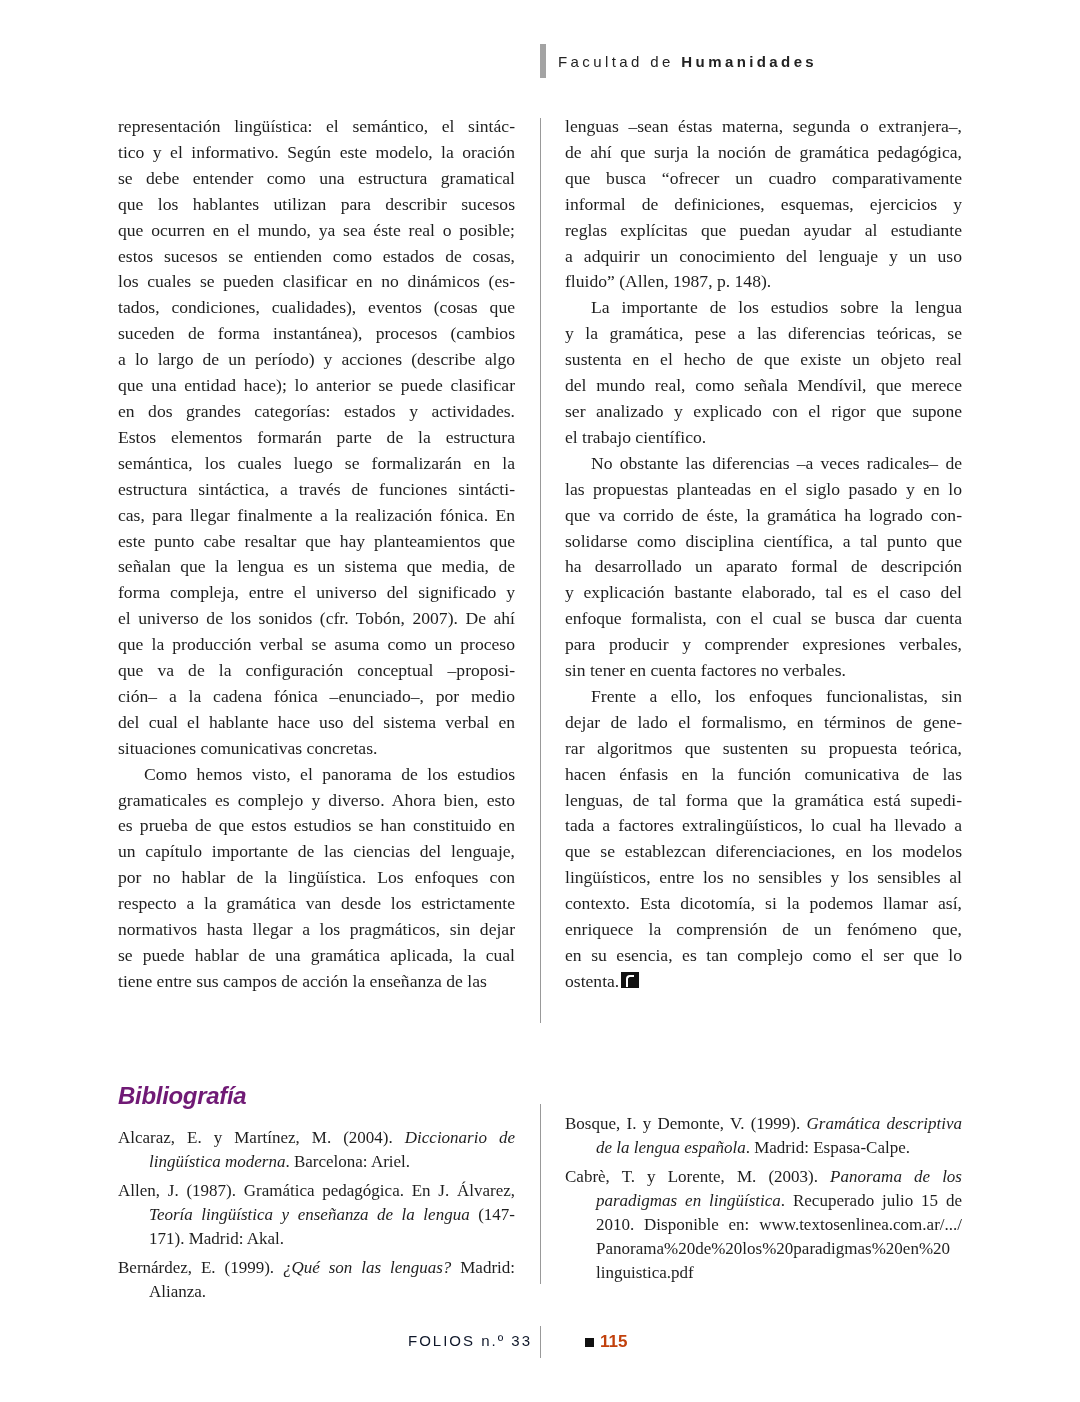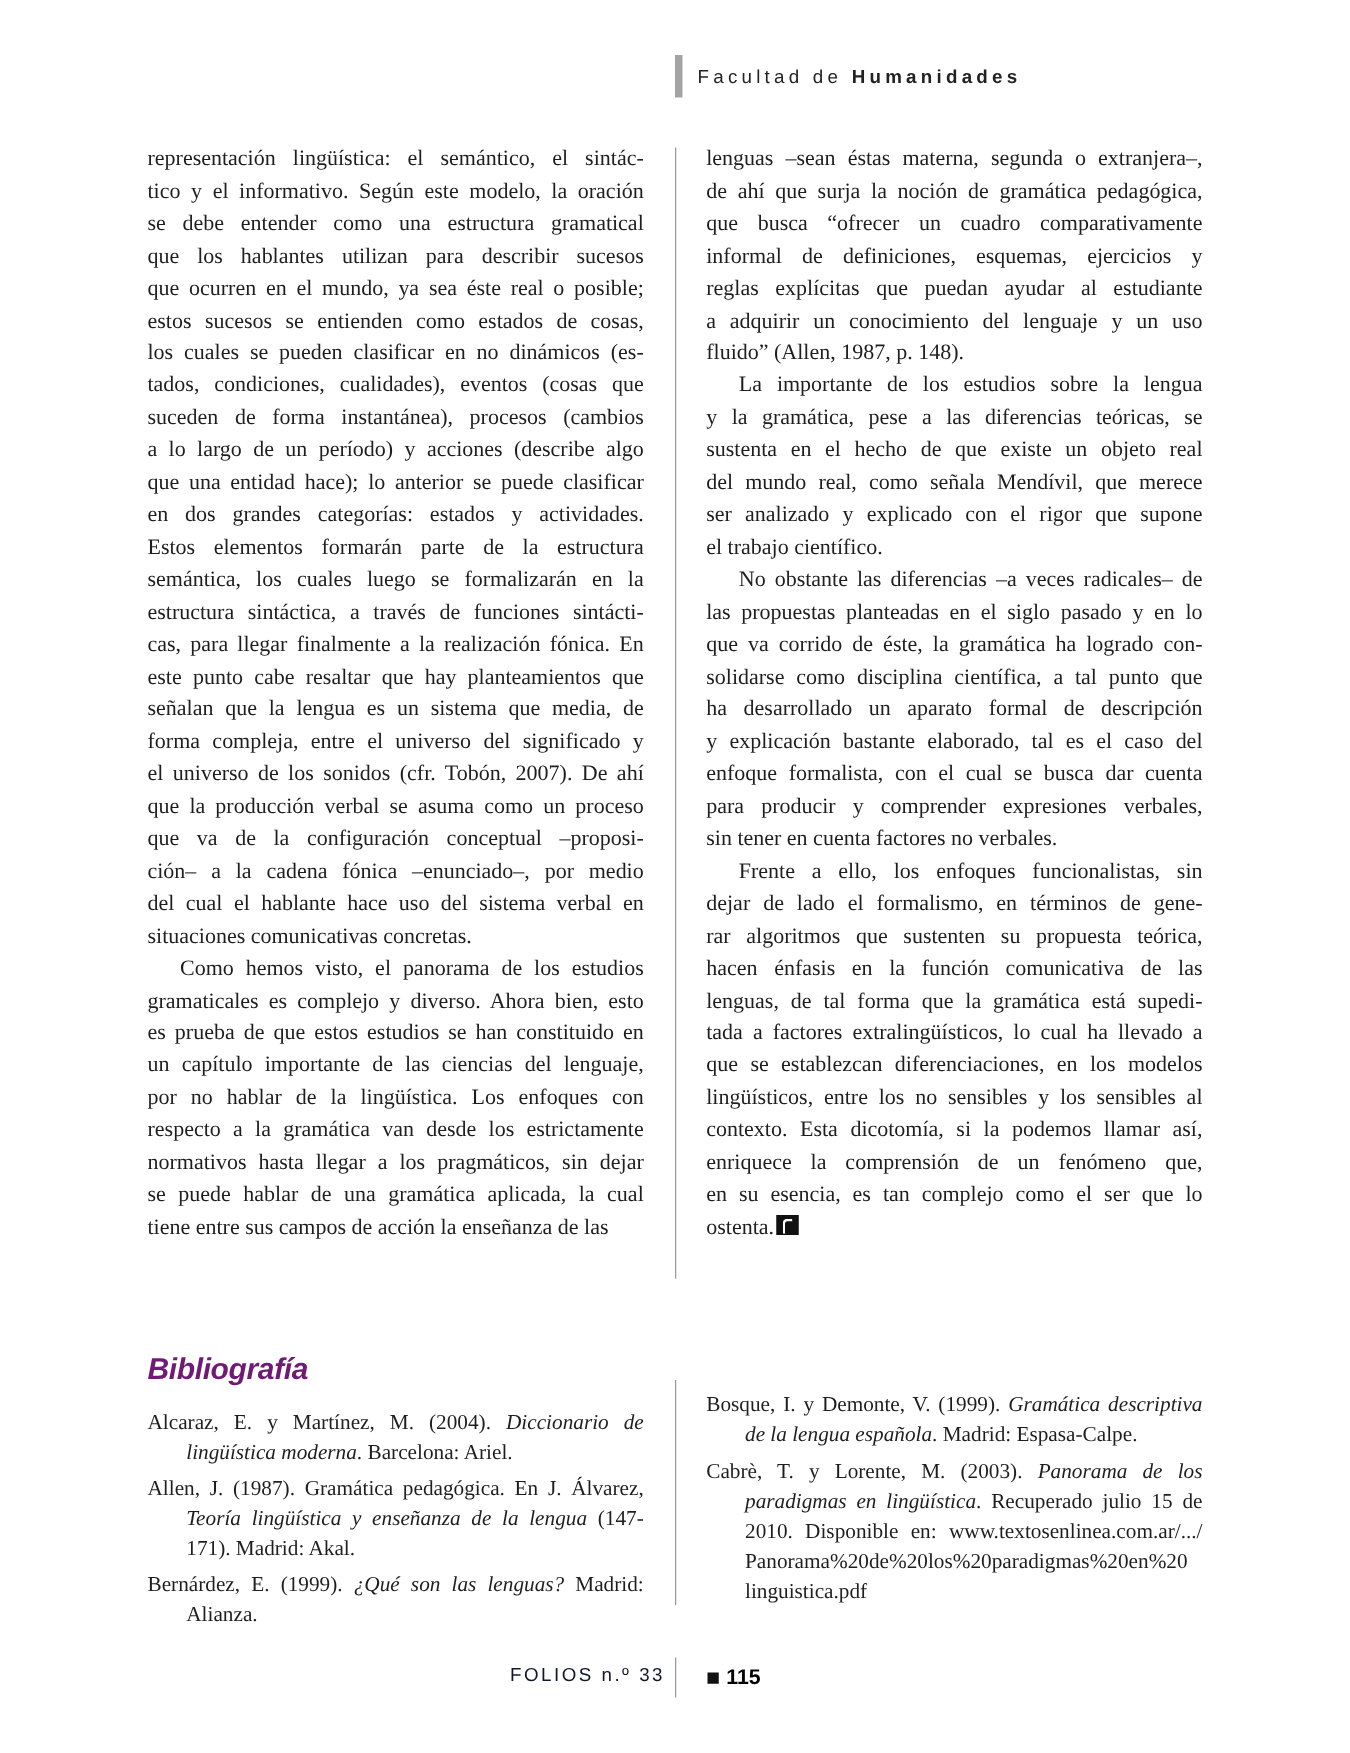--- a/index.html
+++ b/index.html
@@ -16,21 +16,21 @@
   .divider { position:absolute; left:540px; width:1px; background:#999; }
   .end-mark { display:inline-block; width:18px; height:16px; background:#111; vertical-align:-1px; margin-left:2px; position:relative; }
   .end-mark:after { content:""; position:absolute; left:5px; top:3px; width:6px; height:10px; border-left:2px solid #fff; border-top:2px solid #fff; border-radius:4px 0 0 0; }
   .bib-title { position:absolute; left:118px; top:1082px; font-family:"Liberation Sans", sans-serif; font-weight:bold; font-size:24px; color:#701a75; letter-spacing:-0.3px;font-style:italic; }
   .bib { position:absolute; font-family:"Liberation Serif", serif; font-size:17px; line-height:24px; }
   .bib .entry { margin-bottom:5px; padding-left:31px; text-indent:-31px; text-align:justify; }
   .bib i { font-style:italic; }
   #bib-left { left:118px; top:1110px; width:397px;margin-top:16px; }
   #bib-right { left:565px; top:1112px; width:397px; }
   .footer-left { position:absolute; left:408px; top:1332px; font-family:Liberation Sans, sans-serif; font-size:15px; letter-spacing:2px; color:#0f172a; }
-  .footer-right { position:absolute; left:566px; top:1332px; font-family:"Liberation Sans", sans-serif; font-weight:bold; font-size:17px; color:#000000; display:flex; align-items:center; }
+  .footer-right { position:absolute; left:585px; top:1332px; font-family:"Liberation Sans", sans-serif; font-weight:bold; font-size:17px; color:#c2410c; display:flex; align-items:center; }
   .footer-right .sq { width:9px; height:9px; background:#111; margin-right:6px; display:inline-block; }
 </style>
 </head>
 <body>
 
 <div class="header">
   <span><span>Facultad de </span><b>Humanidades</b></span>
 </div>
 
 <div class="divider" style="top:118px;height:905px;"></div>

